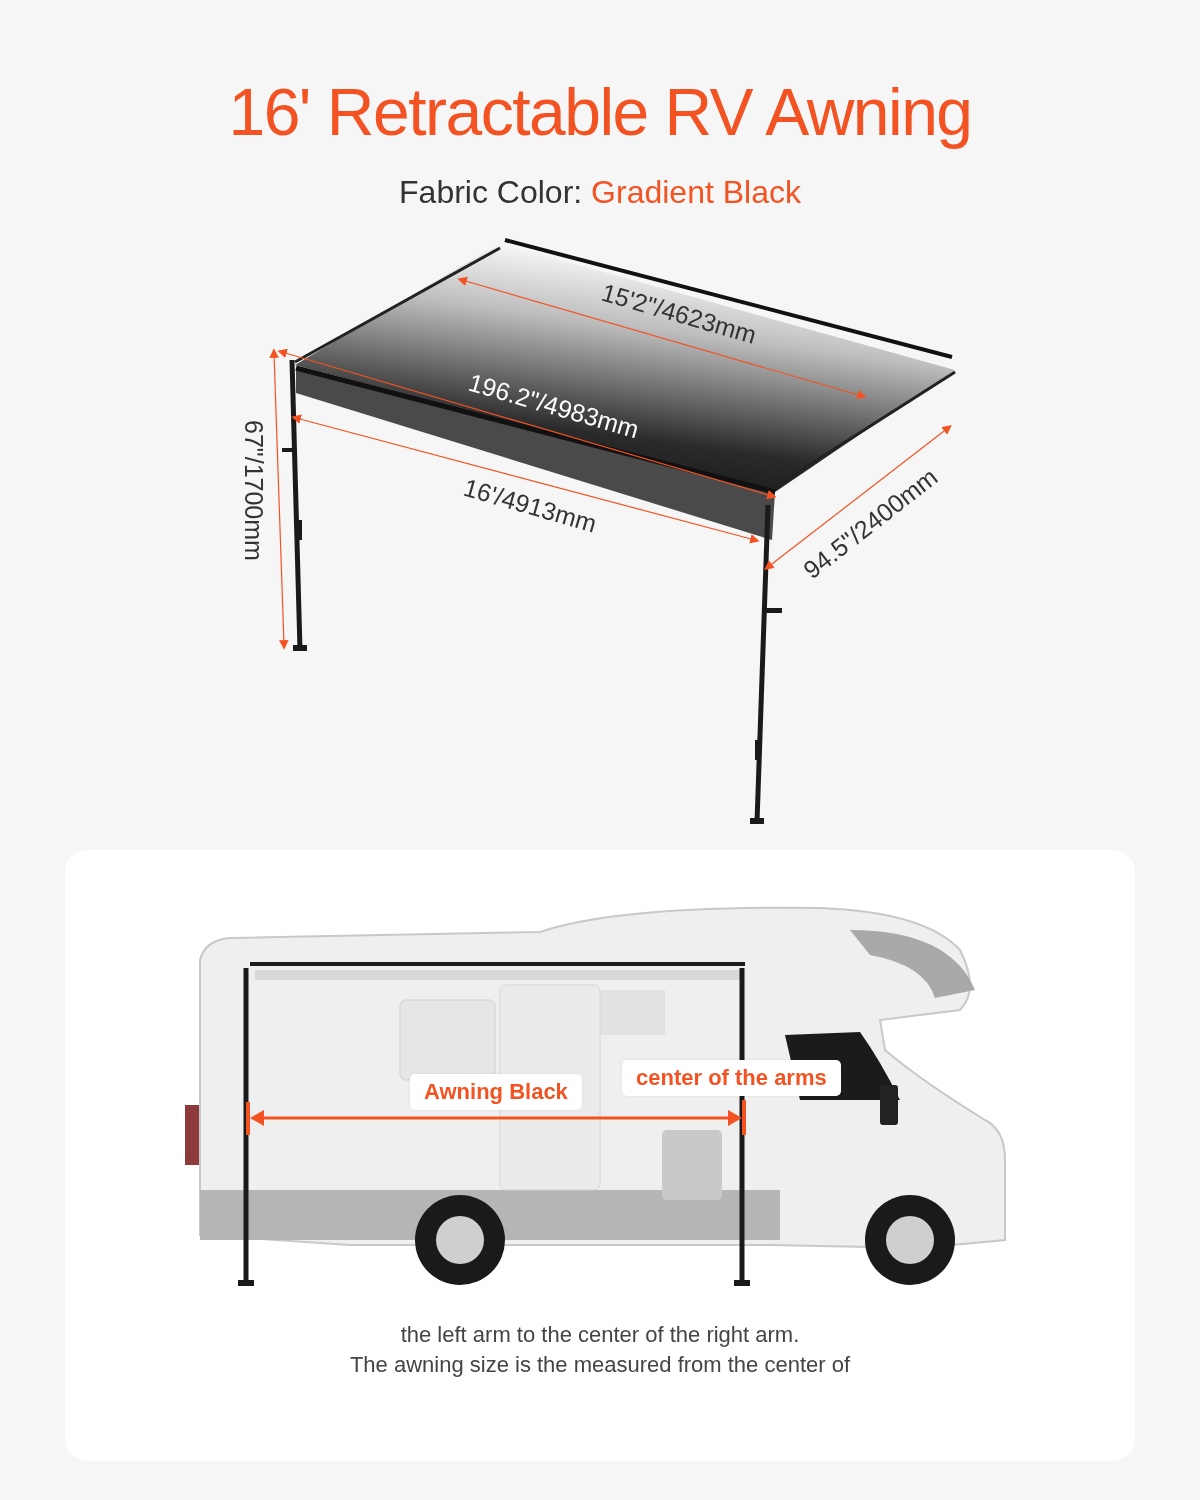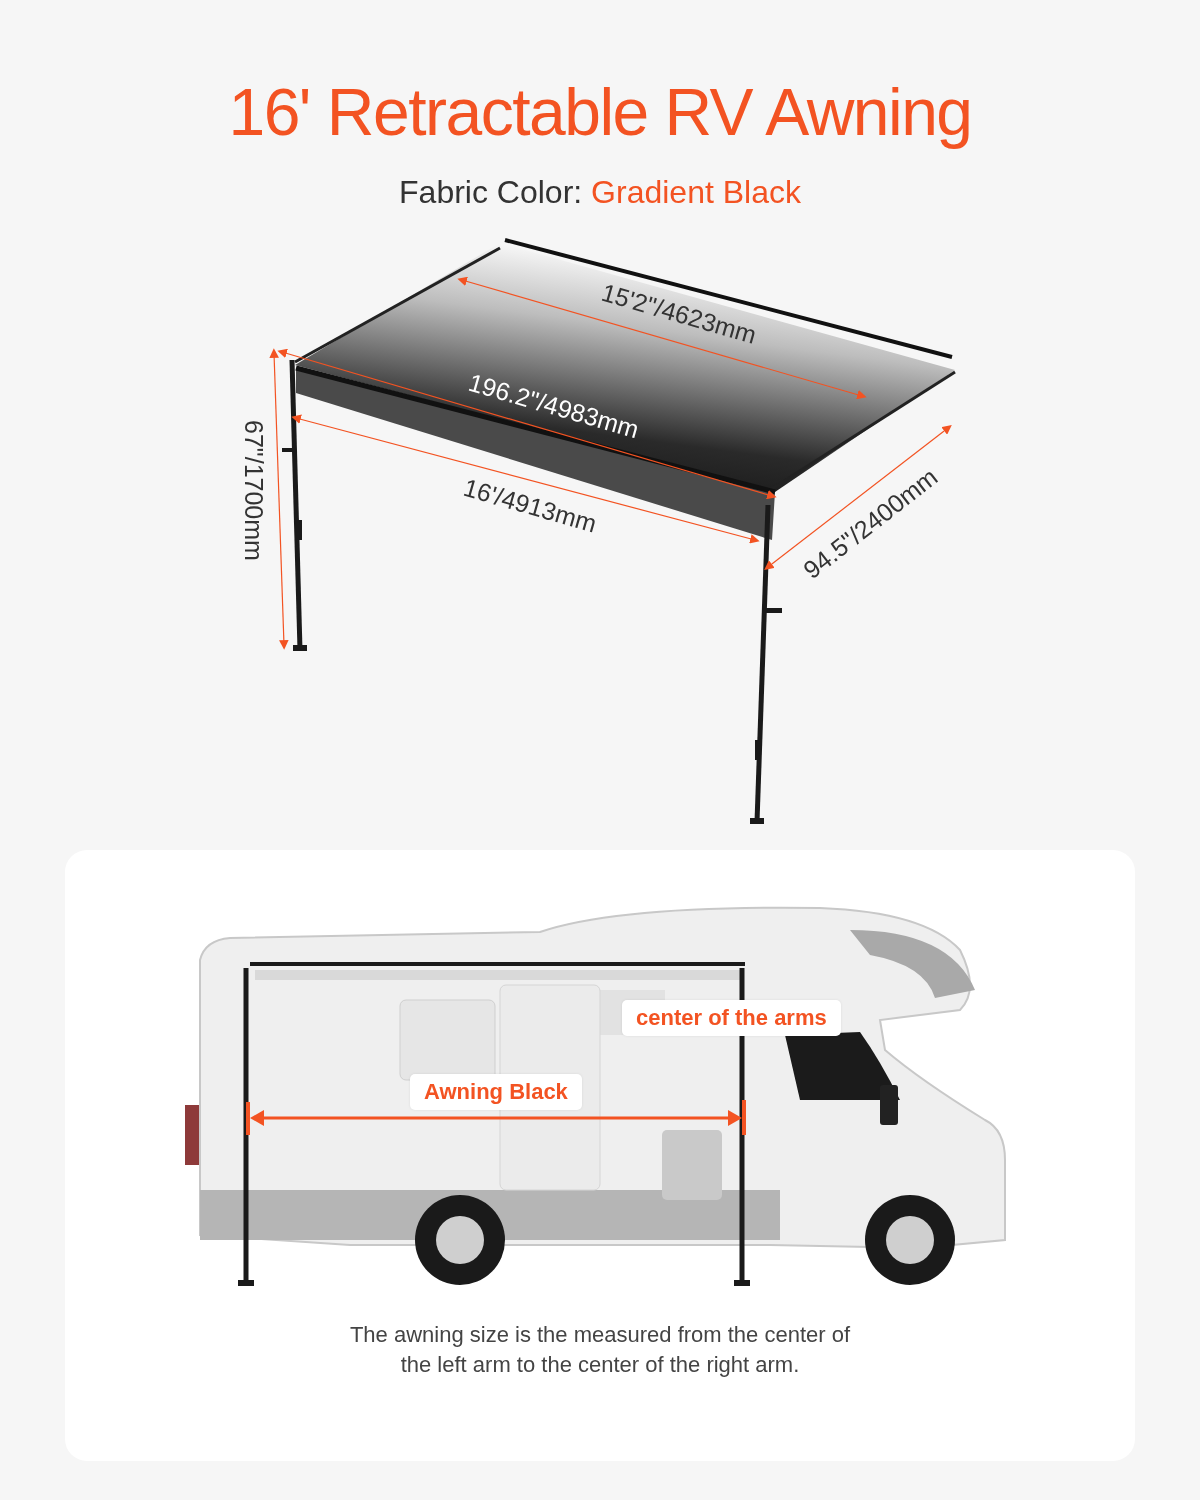--- a/index.html
+++ b/index.html
@@ -5,21 +5,21 @@
   html,body{margin:0;padding:0;}
   body{width:1200px;height:1500px;background:#f6f6f6;position:relative;overflow:hidden;font-family:"Liberation Sans","DejaVu Sans",sans-serif;}
   .title{position:absolute;left:0;top:72px;width:1200px;text-align:center;font-weight:400;font-size:66px;letter-spacing:-1.5px;color:#f35322;line-height:80px;}
   .subtitle{position:absolute;left:0;top:162px;width:1200px;text-align:center;font-size:32px;color:#333;line-height:44px;margin-top:8px;}
   .subtitle .val{color:#f35322;}
   .diagram{position:absolute;left:220px;top:225px;width:780px;height:610px;}
   .card{position:absolute;left:65px;top:850px;width:1070px;height:611px;background:#fff;border-radius:22px;}
   .rv{position:absolute;left:180px;top:900px;width:850px;height:400px;}
   .tag{position:absolute;background:#fff;color:#f35322;font-weight:700;font-size:22px;line-height:36px;padding:0 14px;border-radius:5px;box-shadow:0 0 3px rgba(0,0,0,.08);white-space:nowrap;}
   .tag-size{left:410px;top:1074px;}
-  .tag-center{left:622px;top:1000px;}
+  .tag-center{left:622px;top:1060px;}
   .caption{position:absolute;left:200px;top:1320px;width:800px;text-align:center;font-size:22px;line-height:30px;color:#444;}
   .dim{font-family:"Liberation Sans","DejaVu Sans",sans-serif;font-size:25px;}
 </style>
 </head>
 <body>
 
 <div class="title">16' Retractable RV Awning</div>
 <div class="subtitle">
   <span>Fabric Color</span><span>:</span>
   <span class="val">Gradient Black</span>
@@ -104,15 +104,15 @@
   <line x1="744" y1="1100" x2="744" y2="1135" stroke="#f35322" stroke-width="4"></line>
   <line x1="258" y1="1118" x2="734" y2="1118" stroke="#f35322" stroke-width="3"></line>
   <path d="M250,1118 L264,1110 L264,1126 Z" fill="#f35322"></path>
   <path d="M742,1118 L728,1110 L728,1126 Z" fill="#f35322"></path>
 </svg>
 
 <div class="tag tag-size">Awning Black</div>
 <div class="tag tag-center">center of the arms</div>
 
 <div class="caption">
+  <div>the left arm to the center of the right arm.</div>
   <div>The awning size is the measured from the center of</div>
-  <div>the left arm to the center of the right arm.</div>
 </div>
 
 </body></html>

